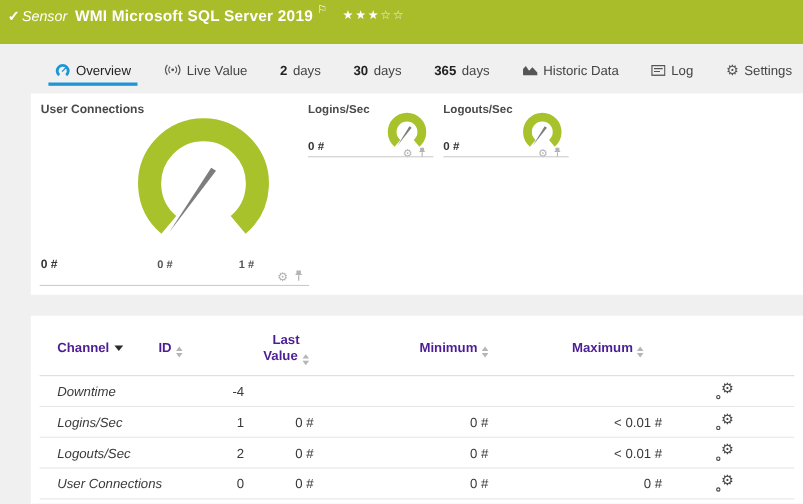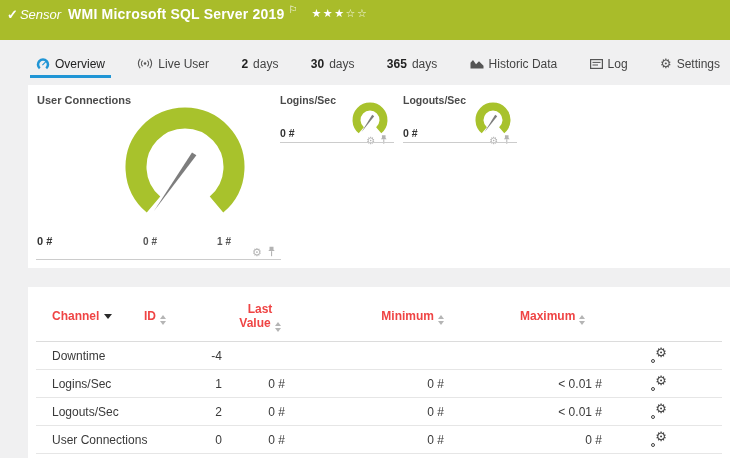--- a/index.html
+++ b/index.html
@@ -15,21 +15,21 @@
   .check { font-size:13px; font-weight:bold; line-height:17px; }
   .kind  { font-style:italic; font-size:13px; line-height:17px; margin-left:2px; }
   .title { font-size:14px; font-weight:bold; line-height:17px; margin-left:7px; letter-spacing:.2px; }
   .flag  { font-size:10px; line-height:10px; margin:-1px 0 0 4px; cursor:pointer; }
   .stars { margin:1px 0 0 14px; font-size:11px; letter-spacing:1.5px; cursor:pointer; white-space:nowrap; }
   .stars .st { color:#fff; }
   .stars .st.empty { color:rgba(255,255,255,.85); }
   .ok    { margin:3px 0 0 31px; font-size:10px; font-weight:bold; }
 
   
-  .tabs { position:absolute; top:52px; left:30px; right:4px; height:26px; display:flex; justify-content:space-between;text-align:center; }
+  .tabs { position:absolute; top:52px; left:44px; right:4px; height:26px; display:flex; justify-content:space-between;text-align:center; }
   .tab { display:flex; align-items:center; gap:5px; font-size:12px; color:#444;
          padding:0 6px; border-bottom:3px solid transparent; cursor:pointer; white-space:nowrap; }
   .tab.active { border-bottom-color:#2095d5; color:#222; }
   .tab .b { font-weight:bold; color:#222; }
   .ticon { display:inline-flex; align-items:center; }
   .gear-glyph { font-size:13px; color:#555; line-height:1; font-style:normal; }
 
   
   .panel { position:absolute; left:28px; width:702px; background:#fff; }
   #gauge-panel { top:85px; height:183px; }
@@ -51,32 +51,32 @@
   
   .smodule { position:absolute; top:0; width:115px; height:62px; }
   #m-logins { left:252px; } #m-logouts { left:375px; }
   .smodule .module-title { left:0; top:9px; font-size:10.5px; }
   .smodule svg.sgauge { position:absolute; left:70px; top:15px; }
   .s-value { position:absolute; left:0; top:42px; font-size:10.5px; font-weight:bold; color:#333; }
   .smodule .g-icons { left:85px; top:46px; transform:scale(.9); }
   .s-divider { left:0; top:57px; width:114px; }
 
   
-  .t-head-cell { position:absolute; top:22px; font-size:12px; font-weight:bold; color:#ef4444; cursor:pointer; }
+  .t-head-cell { position:absolute; top:22px; font-size:12px; font-weight:bold; color:#4c1d95; cursor:pointer; }
   #h-channel { left:24px; }
   #h-id   { left:116px; width:68px; text-align:left; }
   #h-last { left:204px; width:56px; text-align:center; top:15px; line-height:14px; }
   #h-min  { left:330px; width:86px; text-align:right; }
   #h-max  { left:492px; width:82px; }
   #head-divider { left:8px; top:54px; width:686px; background:#dcdcdc; }
 
   .t-row { position:absolute; left:0; width:702px; height:28px; }
   .t-row::after { content:""; position:absolute; left:8px; right:8px; bottom:0; height:1px; background:#e6e6e6; }
   .t-row .cell { position:absolute; top:0; font-size:12px; color:#3a3a3a; line-height:28px; white-space:nowrap; }
-  .c-channel { left:24px; }
+  .c-channel { left:24px;font-style:italic; }
   .c-id   { left:126px; width:68px; text-align:right; }
   .c-last { left:204px; width:53px; text-align:right; }
   .c-min  { left:330px; width:86px; text-align:right; }
   .c-max  { left:492px; width:82px; text-align:right; }
 
   .gears { position:absolute; left:622px; top:7px; width:17px; height:15px; cursor:pointer; }
   .gears .bigg { position:absolute; right:0; top:-3px; font-size:13px; color:#444; line-height:1; font-style:normal; }
   .gears .dotg { position:absolute; left:1px; bottom:1px; width:4px; height:4px; border:1.4px solid #444; border-radius:50%; }
 
   .sort { display:inline-flex; flex-direction:column; margin-left:4px; gap:2px; vertical-align:1px; }
@@ -110,21 +110,21 @@
     <span>Overview</span>
   </div>
   <div class="tab">
     <span class="ticon">
       <svg width="16" height="11" viewBox="0 0 16 11">
           <circle cx="8" cy="5.5" r="1.3" fill="#555"></circle>
           <path d="M5.6 2.6 A4.2 4.2 0 0 0 5.6 8.4 M3.2 0.9 A6.8 6.8 0 0 0 3.2 10.1" fill="none" stroke="#555" stroke-width="1.1"></path>
           <path d="M10.4 2.6 A4.2 4.2 0 0 1 10.4 8.4 M12.8 0.9 A6.8 6.8 0 0 1 12.8 10.1" fill="none" stroke="#555" stroke-width="1.1"></path>
         </svg>
     </span>
-    <span>Live User</span>
+    <span>Live Value</span>
   </div>
   <div class="tab">
     <span class="b">2</span>
     <span>days</span>
   </div>
   <div class="tab">
     <span class="b">30</span>
     <span>days</span>
   </div>
   <div class="tab">

